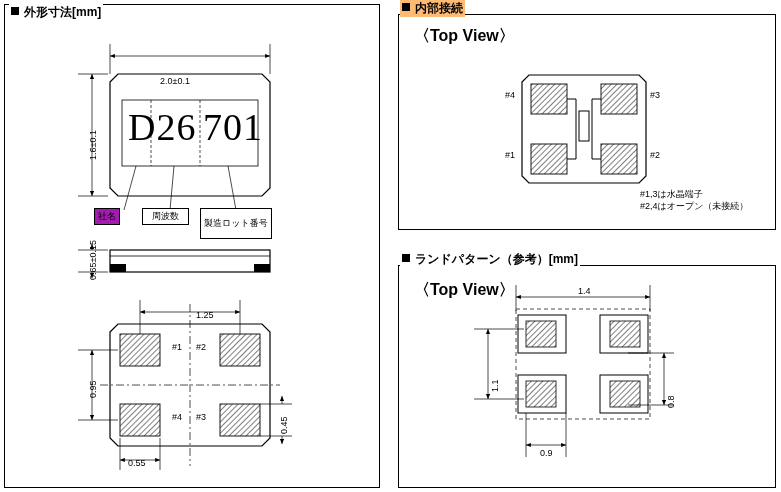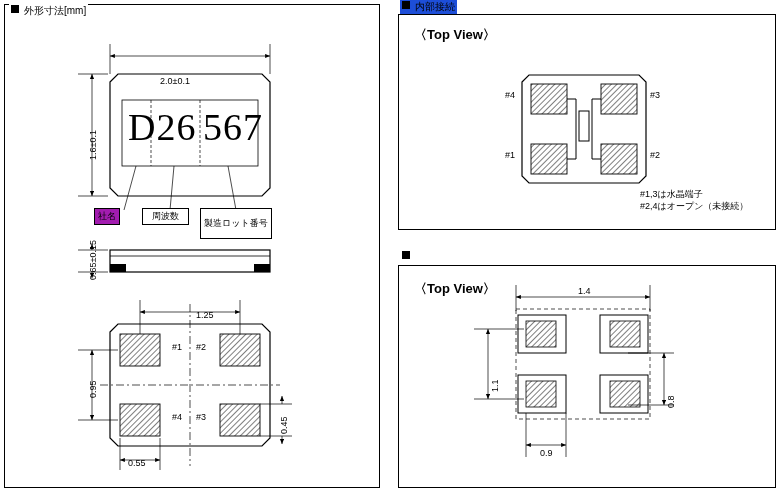--- a/index.html
+++ b/index.html
@@ -1,21 +1,21 @@
 <!DOCTYPE html>
 <html><head>
 <meta charset="utf-8">
 <style>
   html,body{margin:0;padding:0;background:#ffffff;}
   body{width:781px;height:492px;font-family:"Liberation Sans",sans-serif;color:#000;position:relative;overflow:hidden;}
   .panel{position:absolute;border:1px solid #000;background:#fff;box-sizing:border-box;}
-  .panel-title{position:absolute;font-size:10px;font-weight:normal;white-space:nowrap;}
+  .panel-title{position:absolute;font-size:12px;font-weight:bold;white-space:nowrap;}
   .sqbullet{display:inline-block;width:8px;height:8px;background:#000;margin-right:5px;vertical-align:1px;}
   .lbl{position:absolute;font-size:9px;white-space:nowrap;}
-  .lbl-b{position:absolute;font-size:13px;font-weight:bold;white-space:nowrap;}
+  .lbl-b{position:absolute;font-size:16px;font-weight:bold;white-space:nowrap;}
   svg{position:absolute;left:0;top:0;overflow:visible;}
   .rot{transform-origin:0 0;transform:rotate(-90deg);}
 </style>
 </head>
 <body>
 
 <div class="panel" style="left:4px;top:4px;width:376px;height:484px;"></div>
 <div class="panel-title" style="left:9px;top:4px;background:#fff;padding:0 2px;">
   <span class="sqbullet"></span><span>外形寸法[mm]</span>
 </div>
@@ -90,38 +90,38 @@
   <line x1="116" y1="434" x2="116" y2="466" stroke="#000" stroke-width="0.7"></line>
   <line x1="156" y1="434" x2="156" y2="466" stroke="#000" stroke-width="0.7"></line>
   <line x1="116" y1="456" x2="156" y2="456" stroke="#000" stroke-width="0.7" marker-start="url(#arrE)" marker-end="url(#arrS)"></line>
 </svg>
 
 <div class="lbl" style="left:160px;top:40px;margin-top:36px;">2.0±0.1</div>
 <div class="lbl rot" style="left:88px;top:160px;">1.6±0.1</div>
 <div class="lbl rot" style="left:88px;top:280px;">0.65±0.15</div>
 
 <div style="position:absolute;left:128px;top:105px;font-size:38px;font-family:'Liberation Serif',serif;letter-spacing:1px;">D26</div>
-<div style="position:absolute;left:203px;top:105px;font-size:38px;font-family:'Liberation Serif',serif;letter-spacing:1px;">567</div>
+<div style="position:absolute;left:203px;top:105px;font-size:38px;font-family:'Liberation Serif',serif;letter-spacing:1px;">701</div>
 
 <div style="position:absolute;left:94px;top:208px;border:1px solid #000;padding:1px 3px;font-size:9px;background:#a21caf;">社名</div>
 <div style="position:absolute;left:142px;top:208px;border:1px solid #000;padding:1px 9px;font-size:9px;background:#fff;">周波数</div>
 <div style="position:absolute;left:200px;top:208px;border:1px solid #000;padding:8px 3px;font-size:9px;background:#fff;">製造ロット番号</div>
 
 <div class="lbl" style="left:176px;top:310px;margin-left:20px;">1.25</div>
 <div class="lbl rot" style="left:88px;top:398px;">0.95</div>
 <div class="lbl rot" style="left:279px;top:434px;">0.45</div>
 <div class="lbl" style="left:128px;top:458px;">0.55</div>
 
 <div class="lbl" style="left:172px;top:342px;">#1</div>
 <div class="lbl" style="left:196px;top:342px;">#2</div>
 <div class="lbl" style="left:172px;top:412px;">#4</div>
 <div class="lbl" style="left:196px;top:412px;">#3</div>
 
 <div class="panel" style="left:398px;top:14px;width:378px;height:216px;"></div>
-<div class="panel-title" style="left:400px;top:0px;background:#1d4ed8;padding:0 2px;">
+<div class="panel-title" style="left:400px;top:0px;background:#fdba74;padding:0 2px;">
   <span class="sqbullet"></span><span>内部接続</span>
 </div>
 <div class="lbl-b" style="left:414px;top:26px;">〈Top View〉</div>
 
 <svg width="378" height="216" style="left:398px;top:14px;">
   <defs>
     <pattern id="hatchB" patternUnits="userSpaceOnUse" width="4" height="4" patternTransform="rotate(45)">
       <line x1="0" y1="0" x2="0" y2="4" stroke="#000" stroke-width="1"></line>
     </pattern>
   </defs>
@@ -146,21 +146,21 @@
 <div class="lbl" style="left:505px;top:90px;">#4</div>
 <div class="lbl" style="left:650px;top:90px;">#3</div>
 <div class="lbl" style="left:505px;top:150px;">#1</div>
 <div class="lbl" style="left:650px;top:150px;">#2</div>
 
 <div class="lbl" style="left:640px;top:188px;">#1,3は水晶端子</div>
 <div class="lbl" style="left:640px;top:200px;">#2,4はオープン（未接続）</div>
 
 <div class="panel" style="left:398px;top:265px;width:378px;height:223px;"></div>
 <div class="panel-title" style="left:400px;top:251px;background:#fff;padding:0 2px;">
-  <span class="sqbullet"></span>
+  <span class="sqbullet"></span><span>ランドパターン（参考）[mm]</span>
 </div>
 <div class="lbl-b" style="left:414px;top:280px;">〈Top View〉</div>
 
 <svg width="378" height="223" style="left:398px;top:265px;">
   <defs>
     <pattern id="hatchC" patternUnits="userSpaceOnUse" width="4" height="4" patternTransform="rotate(45)">
       <line x1="0" y1="0" x2="0" y2="4" stroke="#000" stroke-width="1"></line>
     </pattern>
     <marker id="arrS2" markerWidth="8" markerHeight="8" refX="7" refY="3" orient="auto">
       <path d="M0,0 L7,3 L0,6 z" fill="#000"></path>

